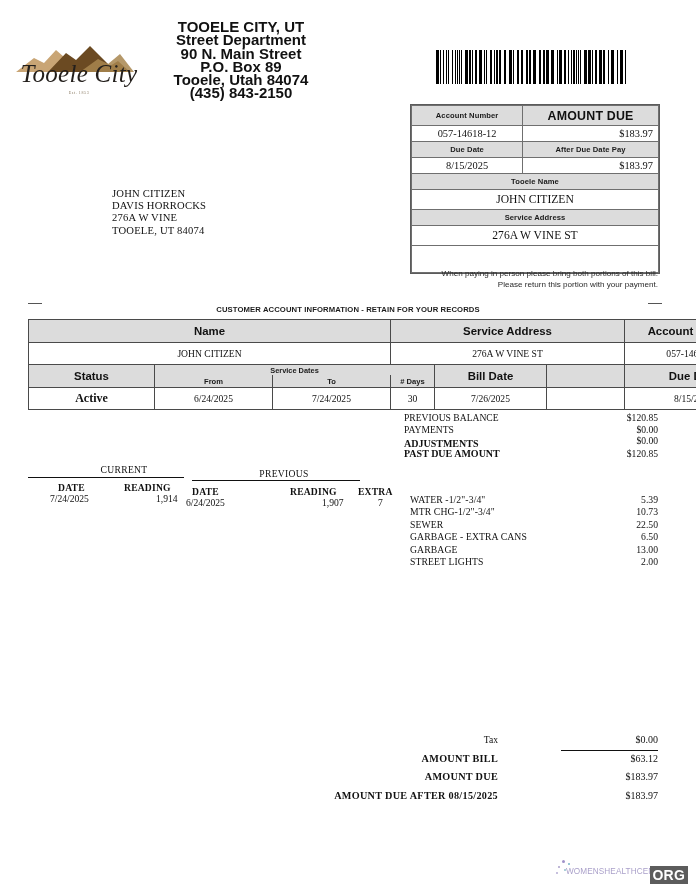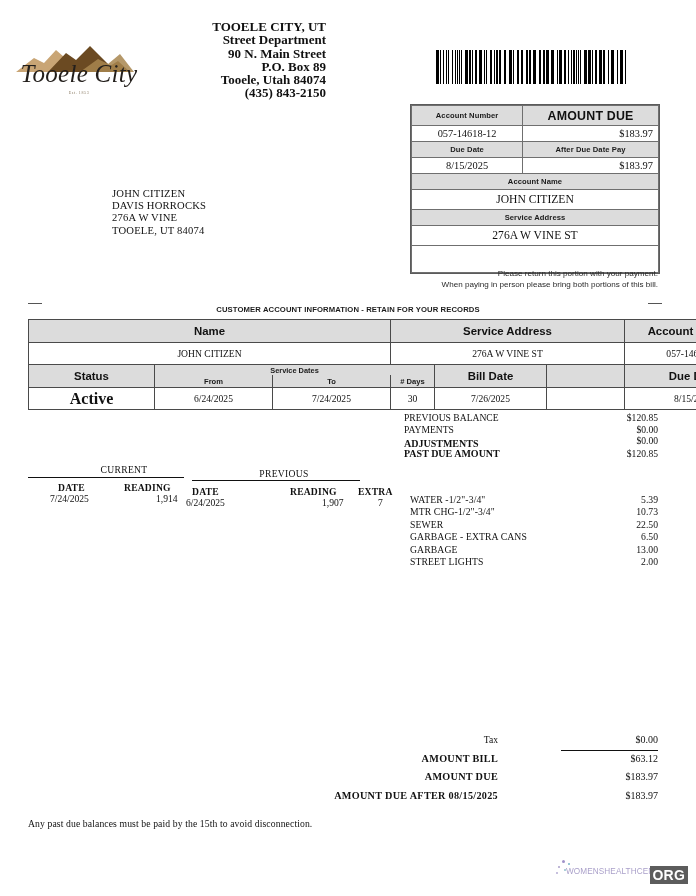--- a/index.html
+++ b/index.html
@@ -39,23 +39,23 @@
     position: absolute; left: 0; top: 46px; width: 130px;
     text-align: center;
     font-family: "Liberation Serif", serif;
     font-size: 4px;
     color: #8a7a62;
     letter-spacing: .6px;
   }
 
   #city-header {
     left: 156px; top: 20px; width: 170px;
-    text-align: right;
-    font-family: Liberation Serif, serif;
-    font-size: 13px;
+    text-align: center;
+    font-family: Liberation Sans, sans-serif;
+    font-size: 15px;
     font-weight: bold;
     line-height: 13.3px;
     color: #111;
   }
   #city-header .ln { display: block; white-space: nowrap; }
 
   
   #barcode {
     left: 436px; top: 50px; width: 192px; height: 34px;
   }
@@ -196,21 +196,21 @@
     text-align: center;
     font-family: "Liberation Serif", serif;
     font-size: 9.6px;
     color: #111;
     height: 21px;
   }
   .av-b {
     text-align: center;
     font-family: "Liberation Serif", serif;
     font-weight: bold;
-    font-size: 16px;
+    font-size: 12px;
     color: #111;
     height: 21px;
   }
   .nb-bottom { border-bottom: none !important; }
 
   
   #balance-block {
     left: 404px; top: 412px; width: 254px;
     font-family: "Liberation Serif", serif;
     color: #111;
@@ -409,41 +409,41 @@
       </tr>
       <tr>
         <td class="hcell">Due Date</td>
         <td class="hcell">After Due Date Pay</td>
       </tr>
       <tr>
         <td class="vcell">8/15/2025</td>
         <td class="vcell-r">$183.97</td>
       </tr>
       <tr>
-        <td class="hcell" colspan="2">Account Name</td>
+        <td class="hcell" colspan="2">Tooele Name</td>
       </tr>
       <tr>
         <td class="vcell-big tall" colspan="2">JOHN CITIZEN</td>
       </tr>
       <tr>
         <td class="hcell" colspan="2">Service Address</td>
       </tr>
       <tr>
         <td class="vcell-big tall" colspan="2">276A W VINE ST</td>
       </tr>
       <tr>
         <td class="vcell blankrow" colspan="2"></td>
       </tr>
     </tbody>
       </table>
   </div>
 
   <div id="stub-notice" class="abs">
+    <span>When paying in person please bring both portions of this bill.</span>
     <span>Please return this portion with your payment.</span>
-    <span>When paying in person please bring both portions of this bill.</span>
   </div>
 
   <div id="mail-address" class="abs">
     <span>JOHN CITIZEN</span>
     <span>DAVIS HORROCKS</span>
     <span>276A W VINE</span>
     <span>TOOELE, UT 84074</span>
   </div>
 
   <div class="abs cutmark" style="left:28px; top:303px;"></div>
@@ -575,21 +575,20 @@
     <div class="tot-row">
       <span class="tlbl t-bold">AMOUNT DUE</span>
       <span class="tval">$183.97</span>
     </div>
     <div class="tot-row">
       <span class="tlbl t-bold">AMOUNT DUE AFTER 08/15/2025</span>
       <span class="tval">$183.97</span>
     </div>
   </div>
 
-  <div id="footer-note" class="abs">Any past due balances must be paid by the 15th to avoid disconnection.</div>
 
   <div id="watermark" class="abs">
     <div class="wm-dot" style="left:6px; top:0px; width:3px; height:3px; background:#8f7fc0;"></div>
     <div class="wm-dot" style="left:12px; top:3px; width:2px; height:2px; background:#5fa9bd;"></div>
     <div class="wm-dot" style="left:2px; top:6px; width:2px; height:2px; background:#9b8fc0;"></div>
     <div class="wm-dot" style="left:8px; top:9px; width:2px; height:2px; background:#7fb7c4;"></div>
     <div class="wm-dot" style="left:0px; top:12px; width:2px; height:2px; background:#a89ccd;"></div>
     <div id="wm-text">WOMENSHEALTHCENTER.</div>
     <div id="wm-org">ORG</div>
   </div>

